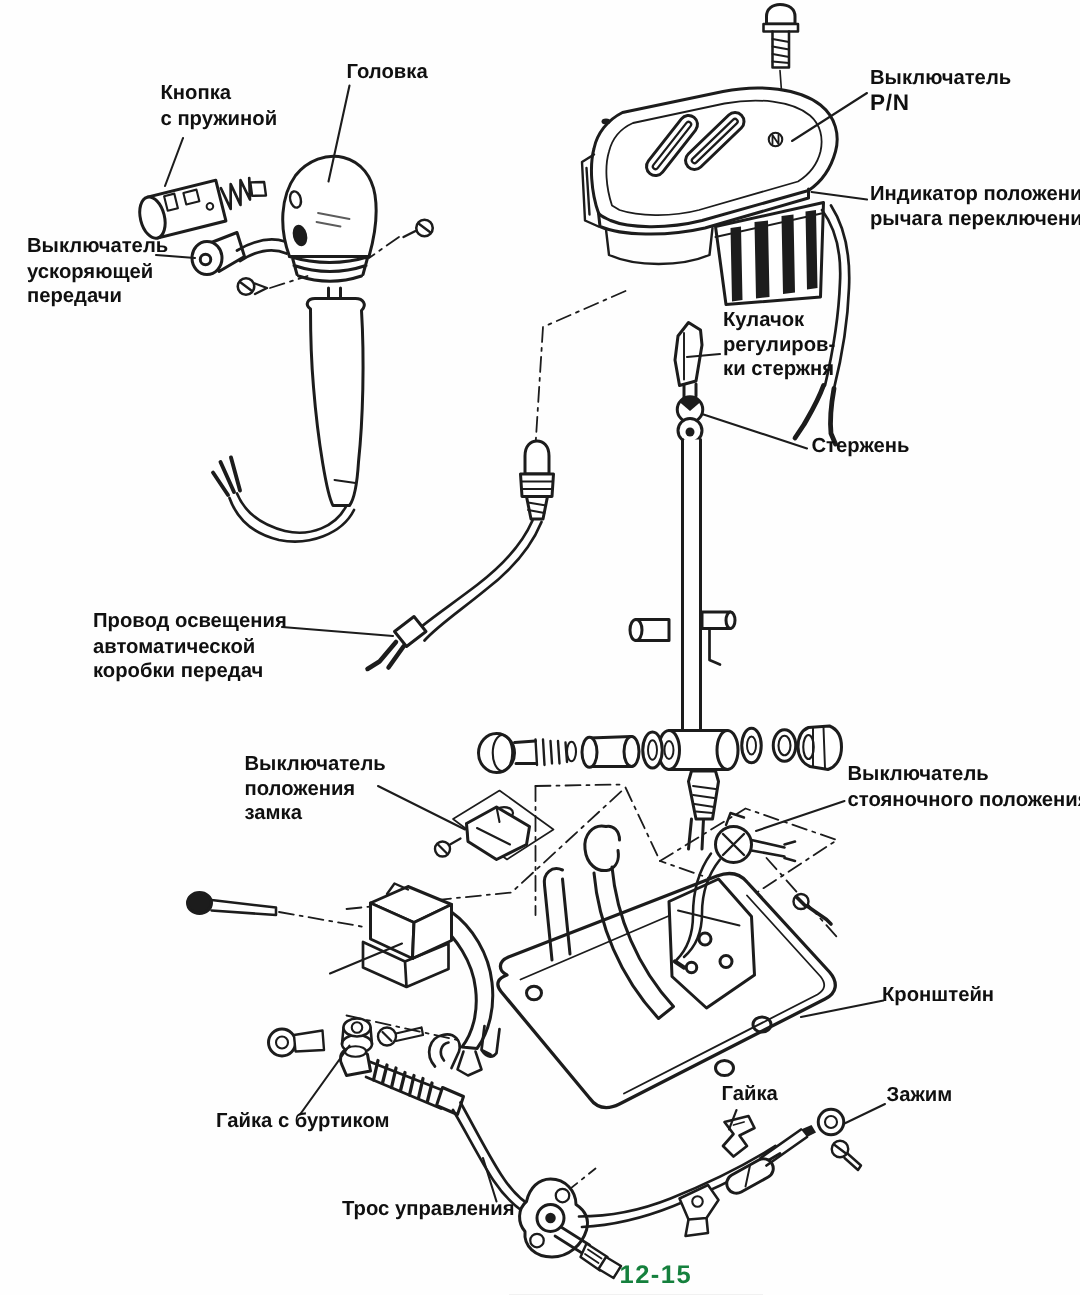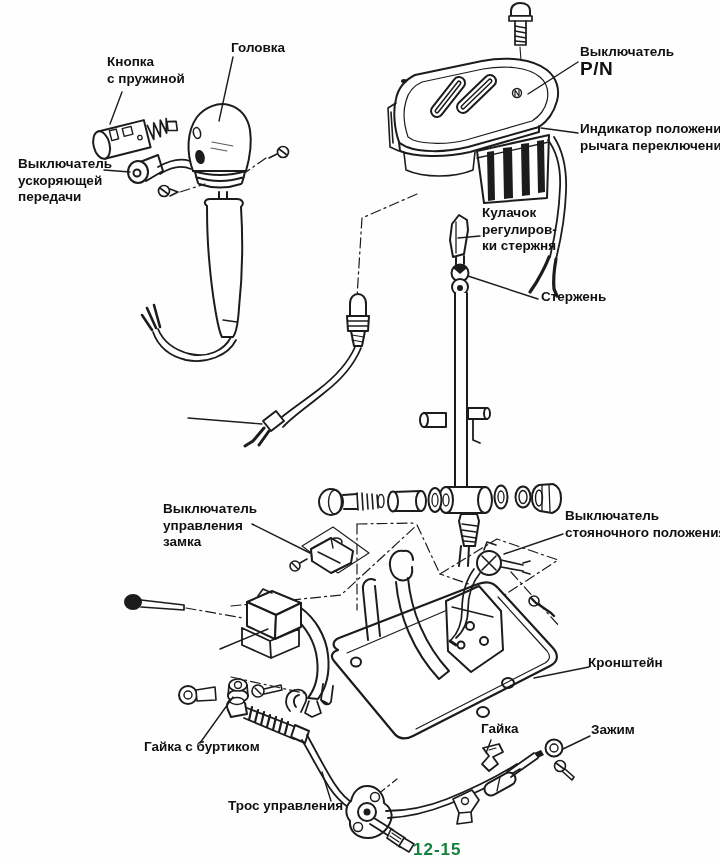--- a/index.html
+++ b/index.html
@@ -7,21 +7,21 @@
     position:relative;width:720px;height:863px;margin:0 auto;
     background:#fefefe;overflow:hidden;
     font-family:"Liberation Sans",sans-serif;
   }
   .page svg{position:absolute;left:0;top:0;}
   .lbl{
     position:absolute;color:#101010;white-space:nowrap;
     font:700 13.5px/16.5px "Liberation Sans",sans-serif;
   }
   .lbl span{display:block;}
-  .lbl .pn-line{font-size:19px;letter-spacing:.5px;}
+  .lbl .pn-line{font-size:15px;letter-spacing:.5px;}
   .lbl .indent{padding-left:7px;}
   .pagenum{
     position:absolute;color:#15803d;
     font:800 17px/18px "Liberation Sans",sans-serif;letter-spacing:1px;
   }
 </style>
 </head>
 <body>
 
 <div class="page">
@@ -324,24 +324,29 @@
   <div class="lbl" style="left:482px;top:205px">
     <span>Кулачок</span>
     <span>регулиров-</span>
     <span>ки стержня</span>
   </div>
 
   <div class="lbl" style="left:541px;top:289px">
     <span>Стержень</span>
   </div>
 
+  <div class="lbl" style="left:62px;top:406px">
+    <span>Провод освещения</span>
+    <span>автоматической</span>
+    <span>коробки передач</span>
+  </div>
 
   <div class="lbl" style="left:163px;top:501px">
     <span>Выключатель</span>
-    <span>управления</span>
+    <span>положения</span>
     <span>замка</span>
   </div>
 
   <div class="lbl" style="left:565px;top:508px">
     <span>Выключатель</span>
     <span>стояночного положения</span>
   </div>
 
 
   <div class="lbl" style="left:588px;top:655px">

